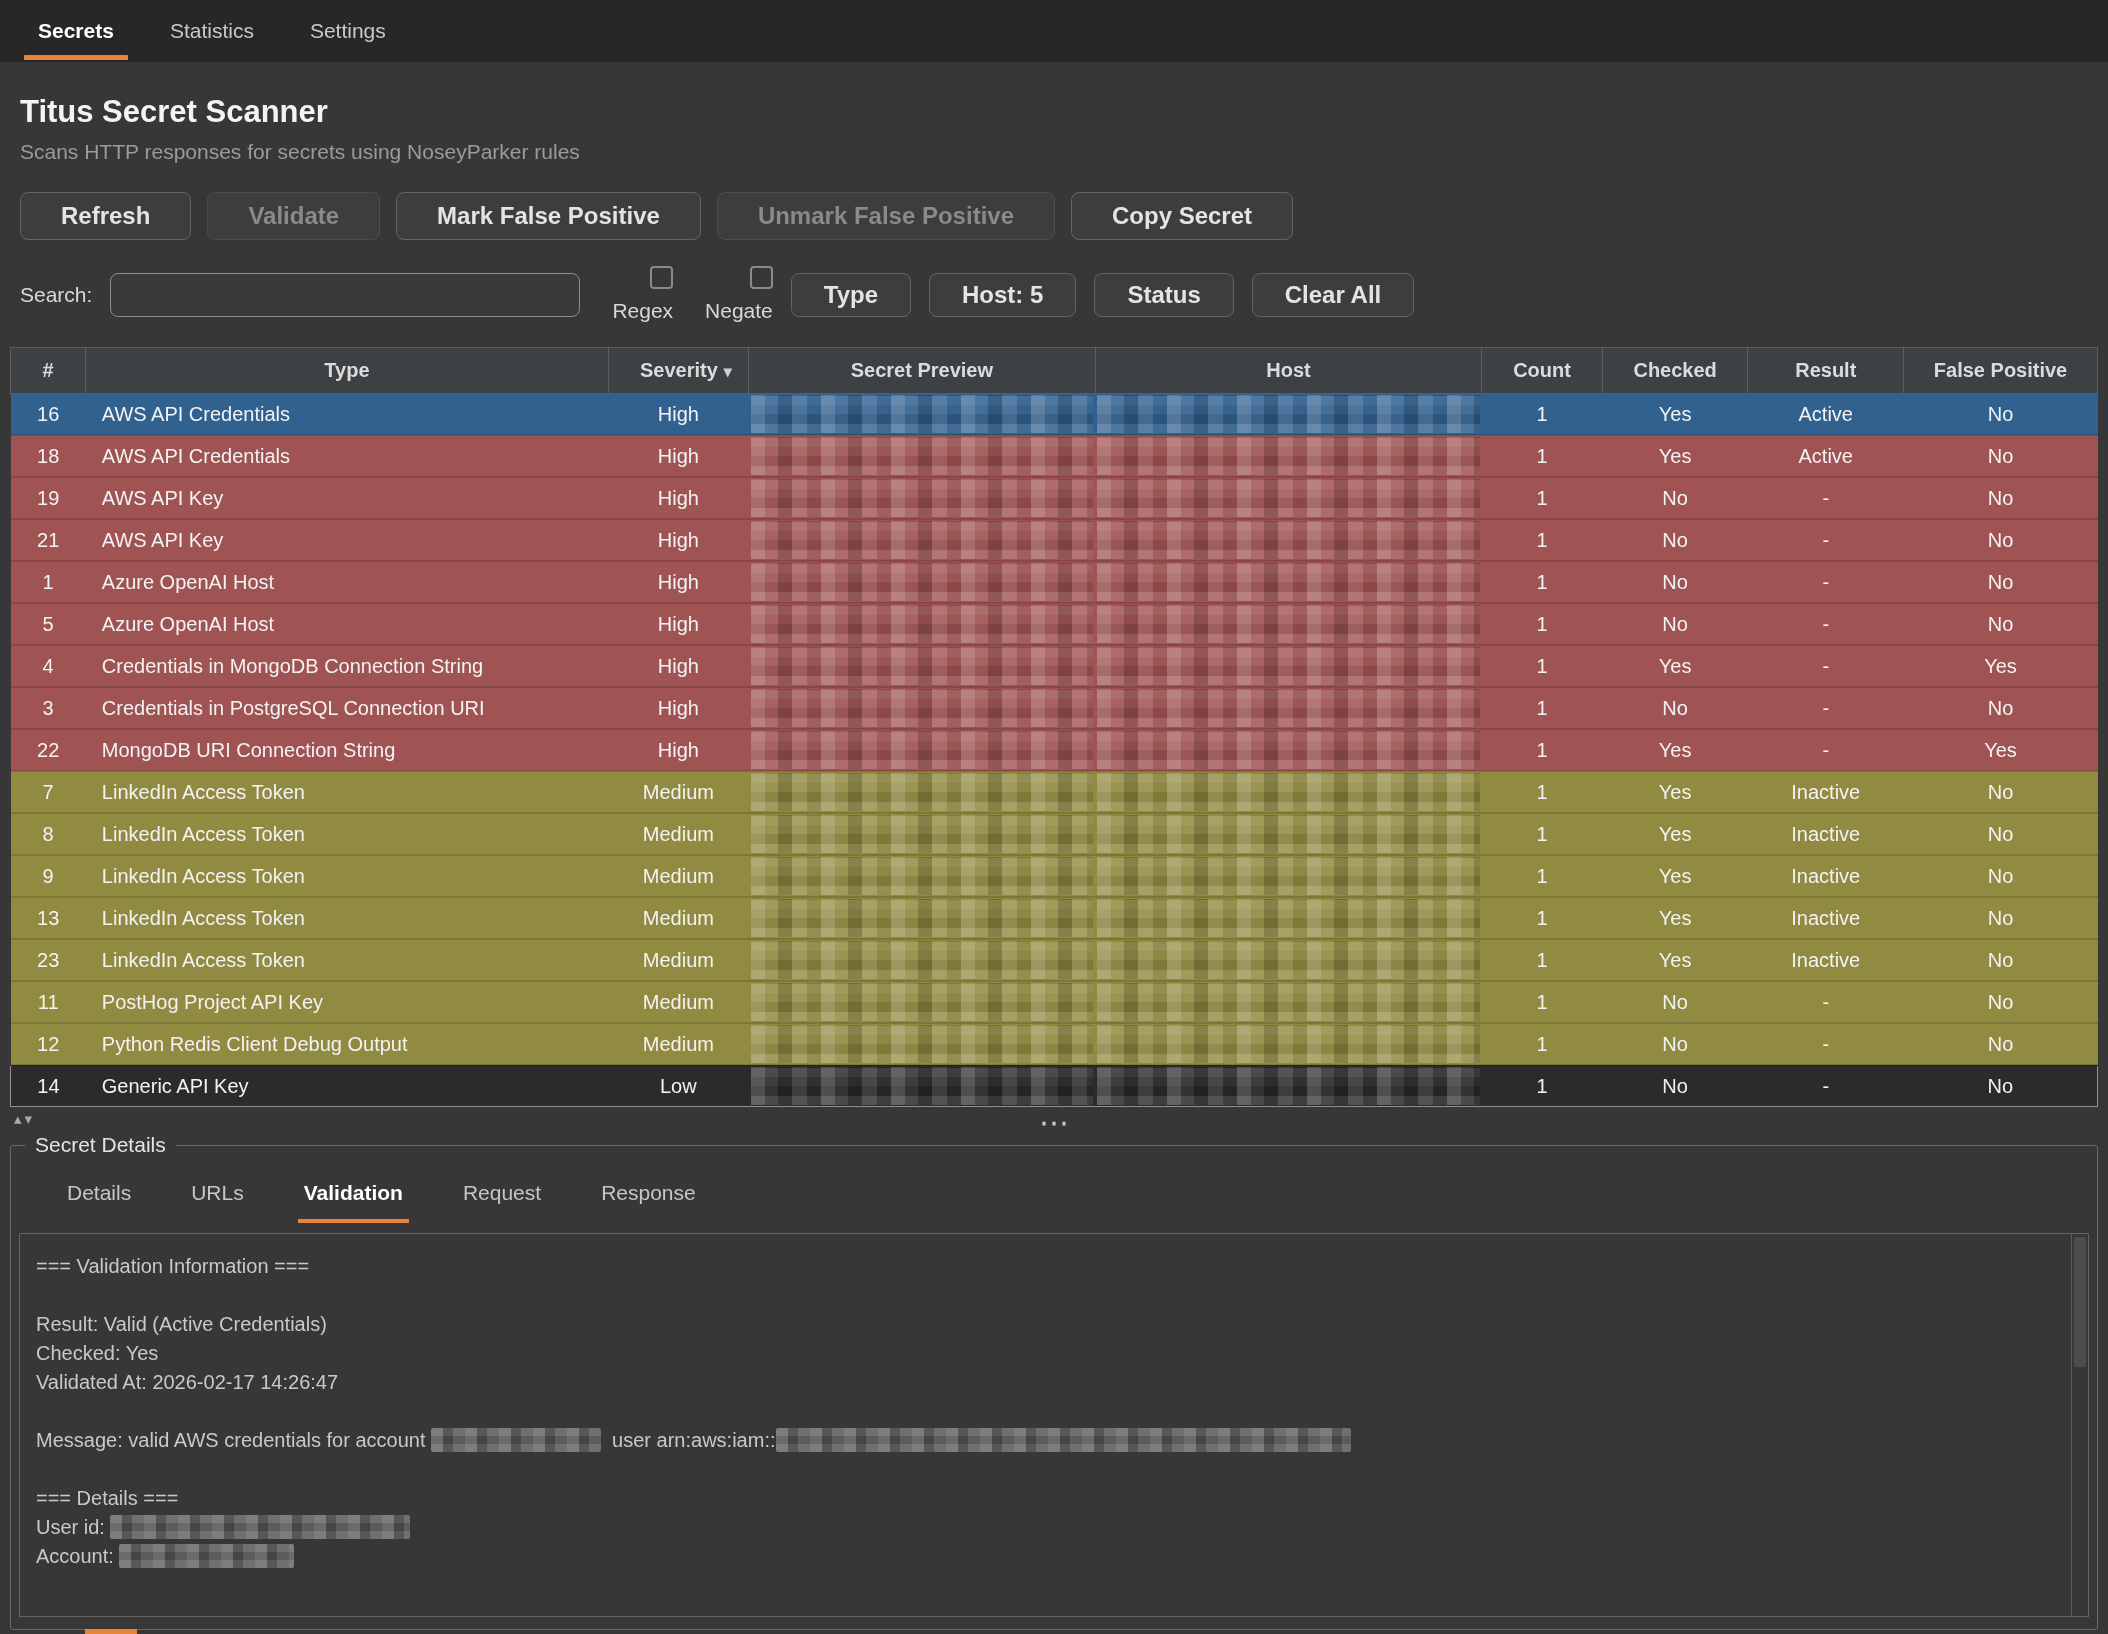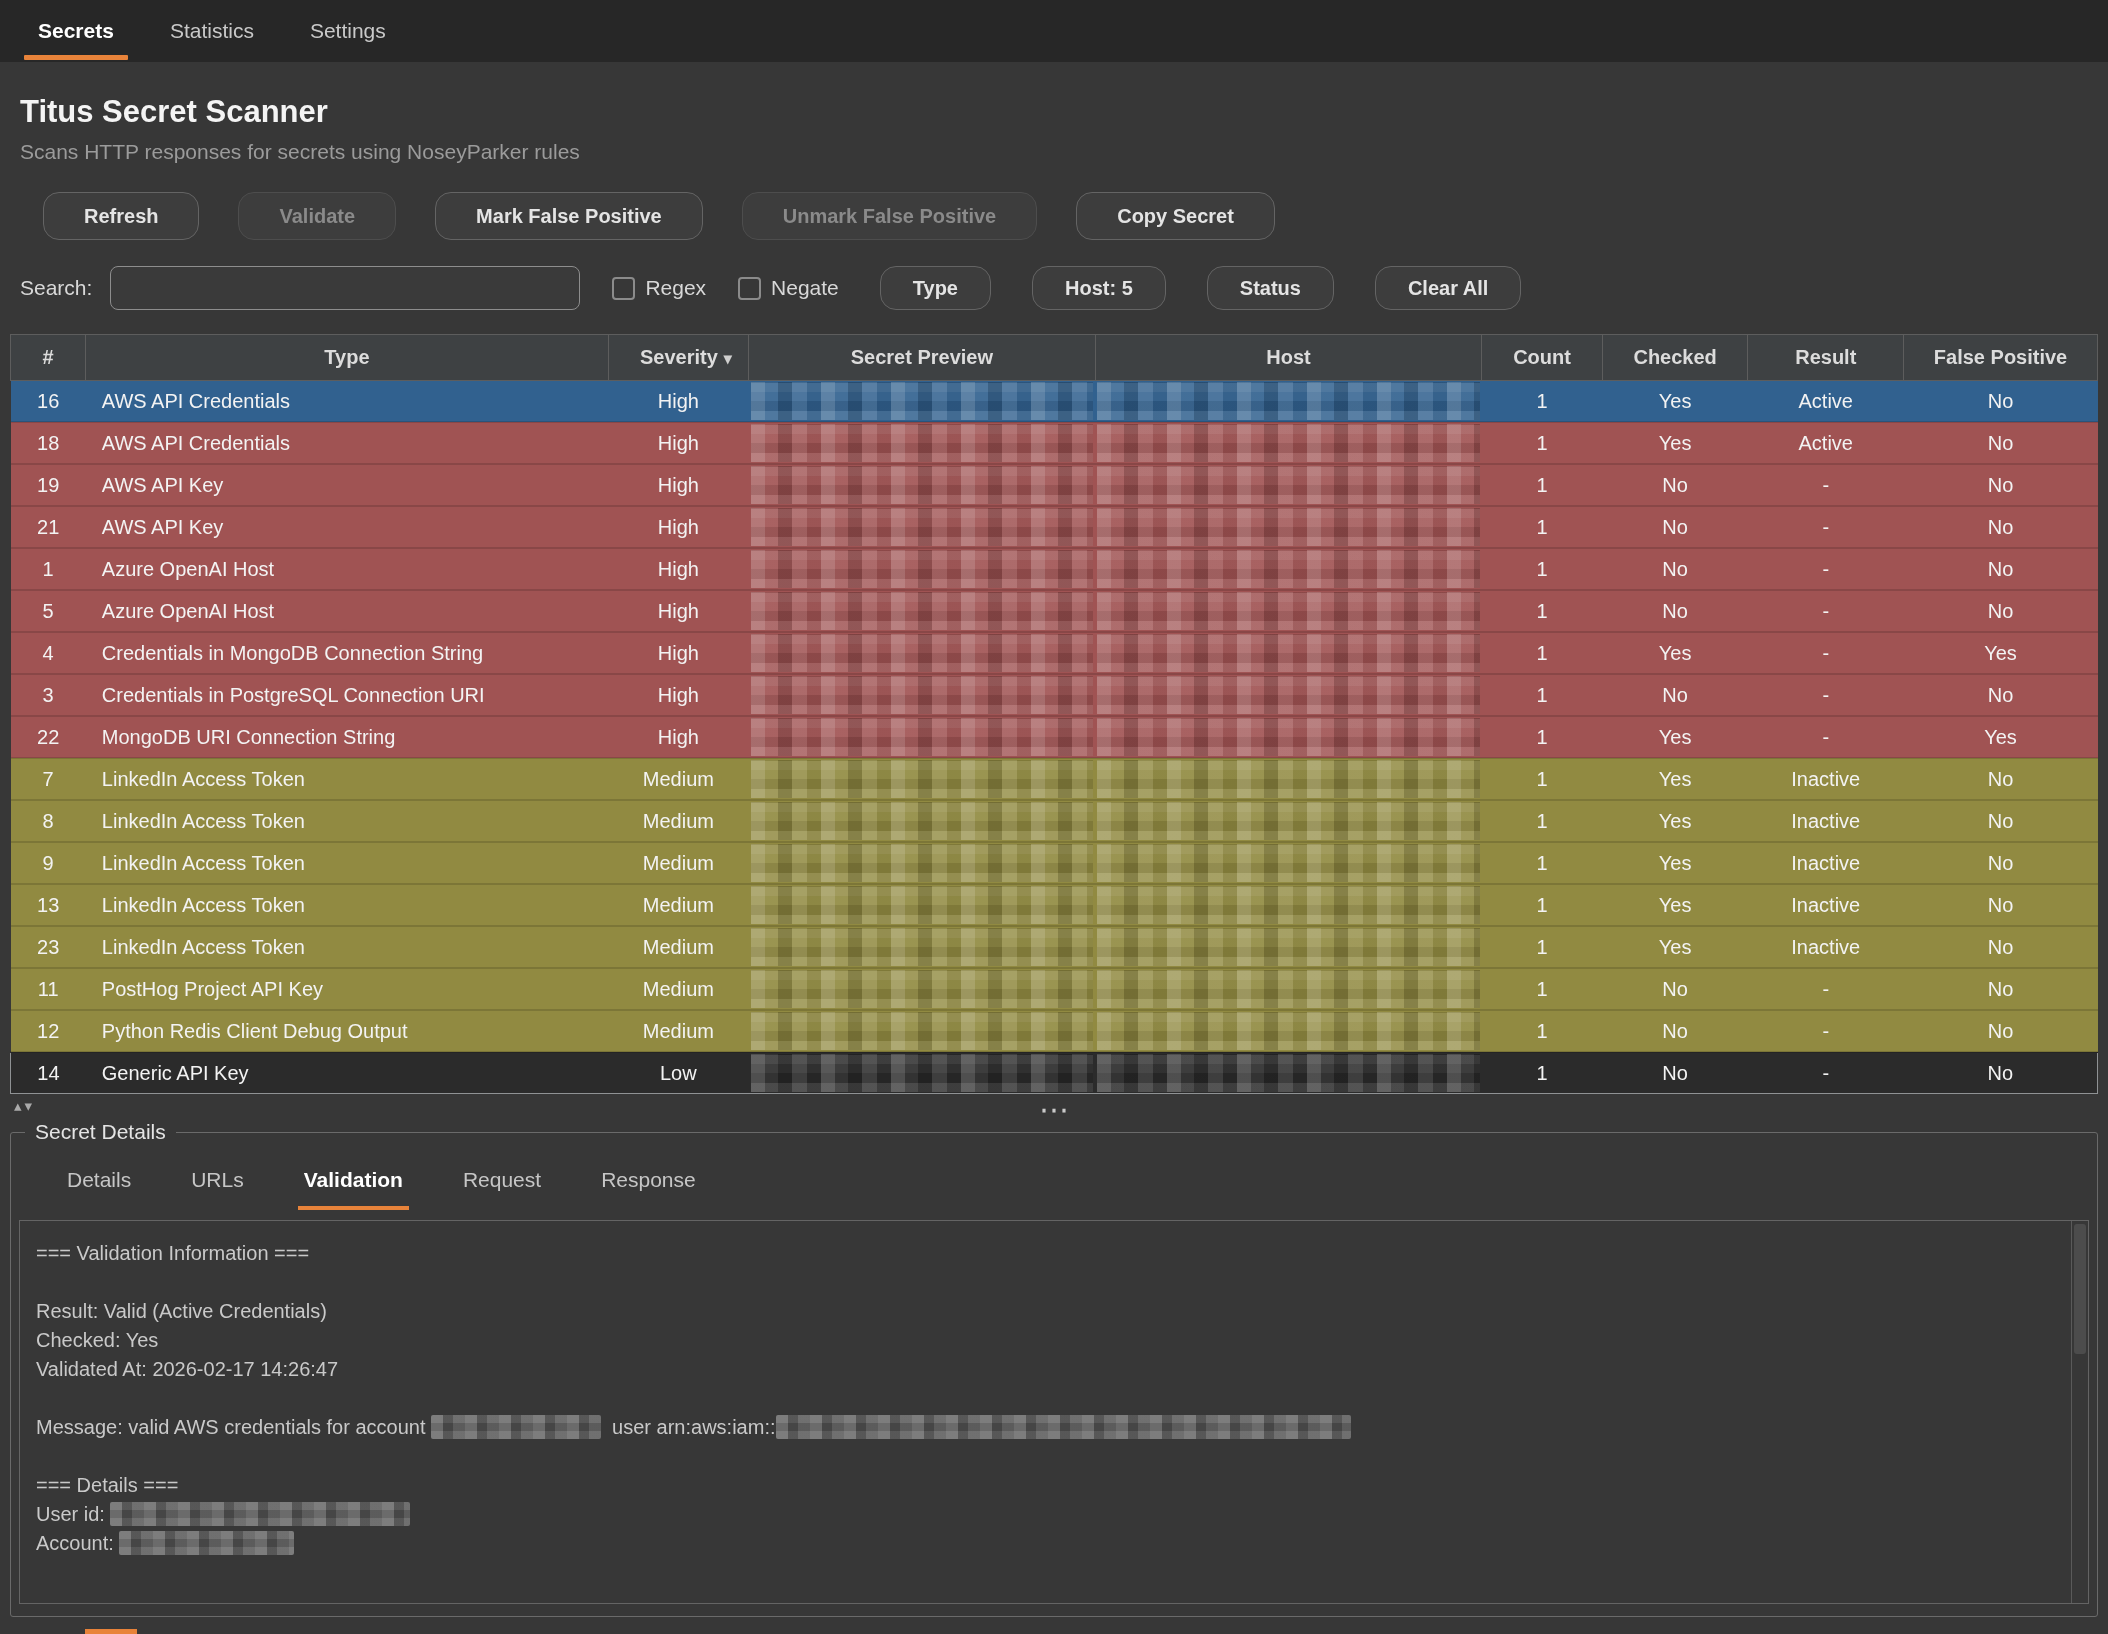--- a/index.html
+++ b/index.html
@@ -26,29 +26,29 @@
   .top-accent{position:absolute;top:0;left:553px;width:96px;height:6px;background:var(--accent);}
   .tab{display:flex;align-items:center;padding:0 28px;font-size:21px;color:#c9c9c9;position:relative;cursor:default;}
   .tab.active{color:#ffffff;font-weight:700;}
   .tab.active::after{content:"";position:absolute;left:14px;right:14px;bottom:2px;height:5px;background:var(--accent);border-radius:1px;}
   
   .title{margin:32px 0 0 20px;font-size:31px;font-weight:700;color:#f4f4f4;}
   .subtitle{margin:10px 0 0 20px;font-size:21px;color:var(--muted);}
   
   button{appearance:none;font-family:inherit;cursor:default;}
   .btn{height:48px;padding:0 40px;background:var(--btn-bg);border:1px solid var(--btn-border);
-       border-radius:16px;color:#e4e4e4;font-size:20px;font-weight:600;display:inline-flex;align-items:center;justify-content:center;margin-left:23px;}
+       border-radius:8px;color:#e4e4e4;font-size:24px;font-weight:600;display:inline-flex;align-items:center;justify-content:center;}
   .btn.disabled{color:#8a8a8a;border-color:#4d4d4d;}
   .btn.small{height:44px;padding:0 32px;}
   .toolbar{display:flex;gap:16px;margin:28px 0 0 20px;}
   
   .searchbar{display:flex;align-items:center;gap:18px;margin:26px 0 0 20px;font-size:21px;color:#d8d8d8;}
   .search-input{width:470px;height:44px;background:#3a3a3a;border:1px solid #8d8d8d;border-radius:8px;
                 padding:0 14px;color:#eeeeee;font-size:20px;font-family:inherit;}
-  .chk{display:flex;align-items:flex-end;gap:10px;margin-left:14px;}
+  .chk{display:flex;align-items:flex-end;gap:10px;margin-left:14px;flex-direction:column;}
   .chk .box{width:23px;height:23px;border:2px solid #8b8b8b;border-radius:4px;background:transparent;flex:0 0 auto;}
   
   .table-wrap{margin:24px 10px 0 10px;}
   table{width:100%;border-collapse:collapse;table-layout:fixed;}
   thead th{height:46px;background:#3e4143;border:1px solid #5d5d5d;font-size:20px;font-weight:600;color:#dcdcdc;text-align:center;}
   th.col-num{width:75px;} th.col-type{width:520px;} th.col-sev{width:140px;padding-left:16px;} th.col-prev{width:345px;}
   th.col-host{width:385px;} th.col-count{width:120px;} th.col-checked{width:145px;} th.col-result{width:155px;} th.col-fp{width:193px;}
   .sort{font-size:16px;color:#cfcfcf;margin-left:6px;}
   tbody td{height:40px;font-size:20px;color:#f3f3f3;text-align:center;padding:0;border-bottom:2px solid rgba(0,0,0,0.14);}
   tbody td.col-type{text-align:left;padding-left:16px;}

